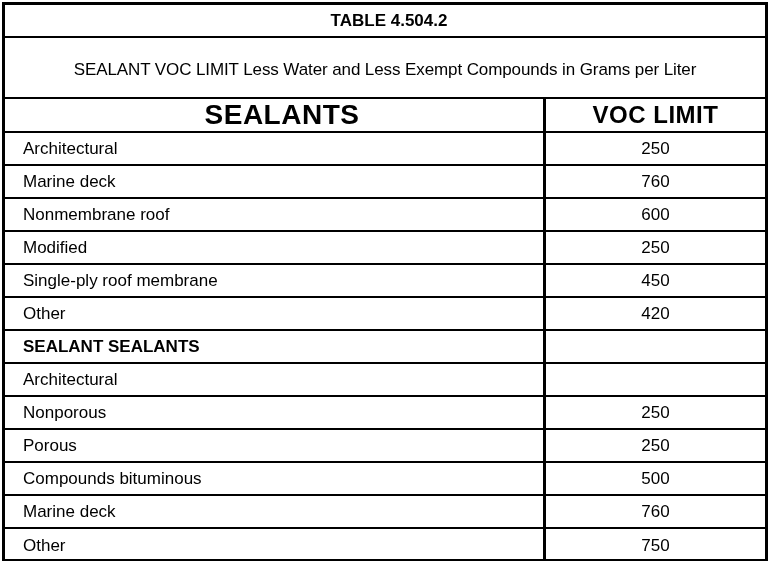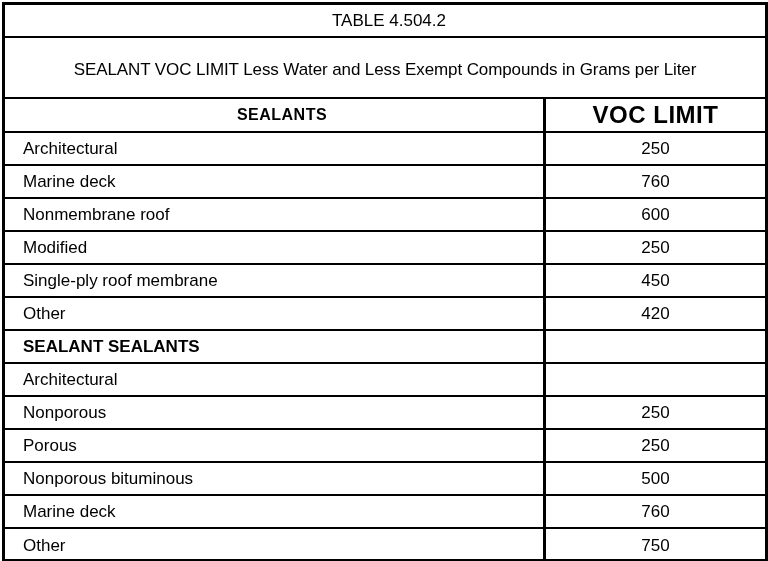--- a/index.html
+++ b/index.html
@@ -30,21 +30,21 @@
       width: 100%;
     }
     .row:last-child { border-bottom: none; }
     .full {
       width: 100%;
       text-align: center;
       box-sizing: border-box;
     }
     .title-row { height: 33px; }
     .title-row .full {
-      font-weight: normal;
+      font-weight: bold;
       font-size: 17px;
       line-height: 31px;
       padding-left: 8px;
     }
     .subtitle-row { height: 61px; }
     .subtitle-row .full {
       font-size: 17px;
       line-height: 23px;
       padding-top: 20px;
       letter-spacing: -0.1px;
@@ -63,21 +63,21 @@
       text-align: center;
       font-size: 17px;
       display: flex;
       align-items: center;
       justify-content: center;
     }
     .colhead-row { height: 34px; }
     .colhead-row .cell-left {
       justify-content: center;
       padding-left: 16px;
-      font-size: 16px;
+      font-size: 28px;
       font-weight: bold;
       letter-spacing: 0.5px;
     }
     .colhead-row .cell-right {
       font-size: 24px;
       font-weight: bold;
       letter-spacing: 0.5px;
     }
     .data-row { height: 33px; }
     .data-row.bold .cell-left { font-weight: bold; }
@@ -131,21 +131,21 @@
   </div>
   <div class="row data-row">
     <div class="cell-left">Nonporous</div>
     <div class="cell-right">250</div>
   </div>
   <div class="row data-row">
     <div class="cell-left">Porous</div>
     <div class="cell-right">250</div>
   </div>
   <div class="row data-row">
-    <div class="cell-left">Nonporous bituminous</div>
+    <div class="cell-left">Compounds bituminous</div>
     <div class="cell-right">500</div>
   </div>
   <div class="row data-row">
     <div class="cell-left">Marine deck</div>
     <div class="cell-right">760</div>
   </div>
   <div class="row data-row">
     <div class="cell-left">Other</div>
     <div class="cell-right">750</div>
   </div>

